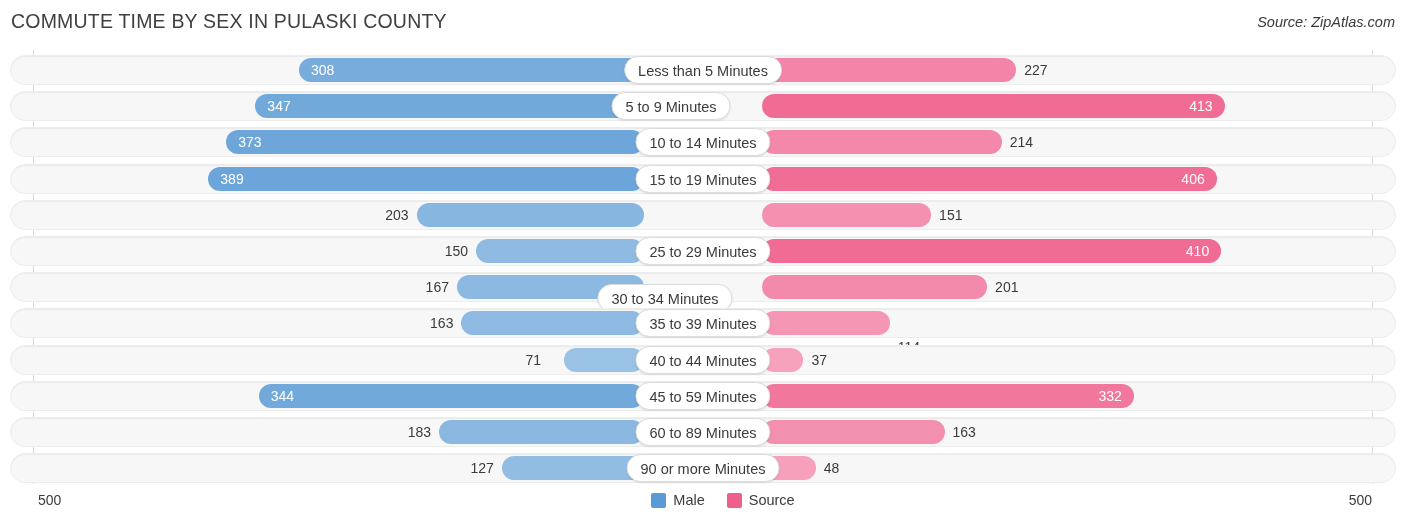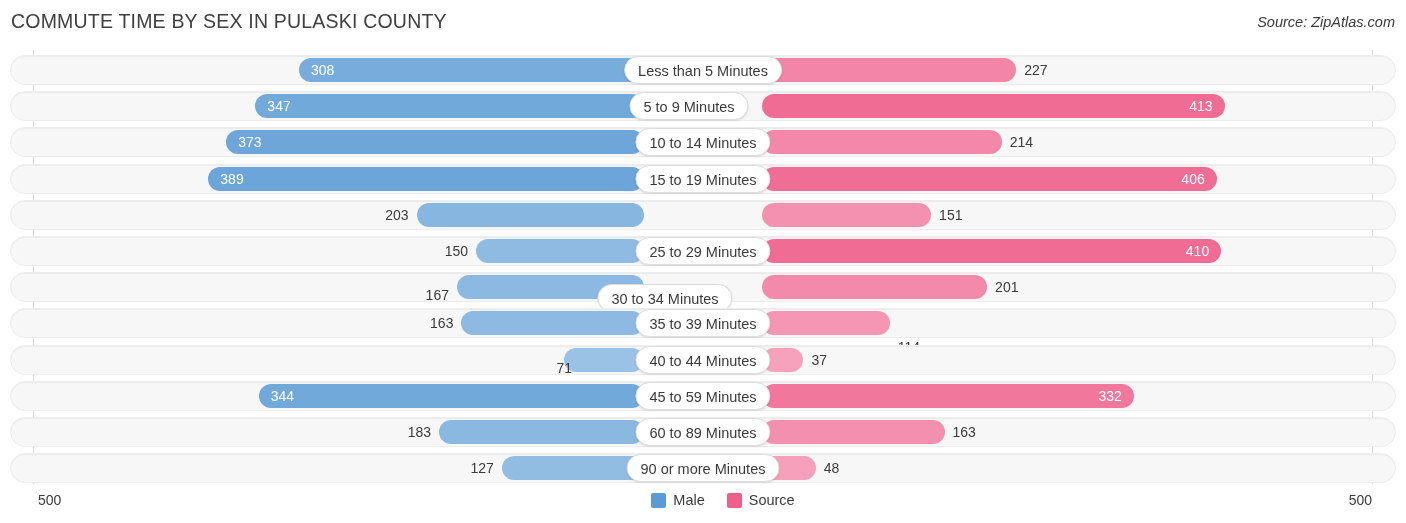--- a/index.html
+++ b/index.html
@@ -107,21 +107,21 @@
       <div class="val val-inside" style="left: 301.04px;">308</div>
       <div class="val val-outside" style="left: 1014.24px;">227</div>
       <div class="cat-pill" style="left: 693px;">Less than 5 Minutes</div>
     </div>
     <div class="row" style="top: 41.2px;">
       <div class="track"></div>
       <div class="bar bar-male" style="background: rgb(114, 169, 219); left: 245.36px; width: 388.64px;"></div>
       <div class="bar bar-female" style="background: rgb(240, 108, 149); left: 752px; width: 462.56px;"></div>
       <div class="val val-inside" style="left: 257.36px;">347</div>
       <div class="val val-inside" style="left: 1202.56px; transform: translateX(-100%);">413</div>
-      <div class="cat-pill" style="left: 679px;">5 to 9 Minutes</div>
+      <div class="cat-pill" style="left: 661px;">5 to 9 Minutes</div>
     </div>
     <div class="row" style="top: 77.4px;">
       <div class="track"></div>
       <div class="bar bar-male" style="background: rgb(110, 166, 218); left: 216.24px; width: 417.76px;"></div>
       <div class="bar bar-female" style="background: rgb(243, 136, 170); left: 752px; width: 239.68px;"></div>
       <div class="val val-inside" style="left: 228.24px;">373</div>
       <div class="val val-outside" style="left: 999.68px;">214</div>
       <div class="cat-pill" style="left: 693px;">10 to 14 Minutes</div>
     </div>
     <div class="row" style="top: 113.6px;">
@@ -144,37 +144,37 @@
       <div class="bar bar-male" style="background: rgb(143, 187, 226); left: 466px; width: 168px;"></div>
       <div class="bar bar-female" style="background: rgb(240, 108, 149); left: 752px; width: 459.2px;"></div>
       <div class="val val-outside" style="left: 458px; transform: translateX(-100%);">150</div>
       <div class="val val-inside" style="left: 1199.2px; transform: translateX(-100%);">410</div>
       <div class="cat-pill" style="left: 693px;">25 to 29 Minutes</div>
     </div>
     <div class="row" style="top: 222.2px;">
       <div class="track"></div>
       <div class="bar bar-male" style="background: rgb(140, 185, 226); left: 446.96px; width: 187.04px;"></div>
       <div class="bar bar-female" style="background: rgb(243, 138, 171); left: 752px; width: 225.12px;"></div>
-      <div class="val val-outside" style="left: 438.96px; transform: translateX(-100%); margin-top: 8px;">167</div>
+      <div class="val val-outside" style="left: 438.96px; transform: translateX(-100%);">167</div>
       <div class="val val-outside" style="left: 985.12px;">201</div>
       <div class="cat-pill" style="left: 655px; margin-top: 11px;">30 to 34 Minutes</div>
     </div>
     <div class="row" style="top: 258.4px;">
       <div class="track"></div>
       <div class="bar bar-male" style="background: rgb(141, 185, 226); left: 451.44px; width: 182.56px;"></div>
       <div class="bar bar-female" style="background: rgb(245, 151, 180); left: 752px; width: 127.68px;"></div>
       <div class="val val-outside" style="left: 443.44px; transform: translateX(-100%);">163</div>
       <div class="val val-outside" style="left: 887.68px; margin-top: 24px;">114</div>
       <div class="cat-pill" style="left: 693px;">35 to 39 Minutes</div>
     </div>
     <div class="row" style="top: 294.6px;">
       <div class="track"></div>
       <div class="bar bar-male" style="background: rgb(154, 194, 229); left: 554.48px; width: 79.52px;"></div>
       <div class="bar bar-female" style="background: rgb(246, 162, 188); left: 752px; width: 41.44px;"></div>
-      <div class="val val-outside" style="left: 562px; transform: translateX(-100%); margin-top: 8px;">71</div>
+      <div class="val val-outside" style="left: 531px; transform: translateX(-100%);">71</div>
       <div class="val val-outside" style="left: 801.44px;">37</div>
       <div class="cat-pill" style="left: 693px;">40 to 44 Minutes</div>
     </div>
     <div class="row" style="top: 330.8px;">
       <div class="track"></div>
       <div class="bar bar-male" style="background: rgb(114, 169, 219); left: 248.72px; width: 385.28px;"></div>
       <div class="bar bar-female" style="background: rgb(241, 119, 157); left: 752px; width: 371.84px;"></div>
       <div class="val val-inside" style="left: 260.72px;">344</div>
       <div class="val val-inside" style="left: 1111.84px; transform: translateX(-100%);">332</div>
       <div class="cat-pill" style="left: 693px;">45 to 59 Minutes</div>

